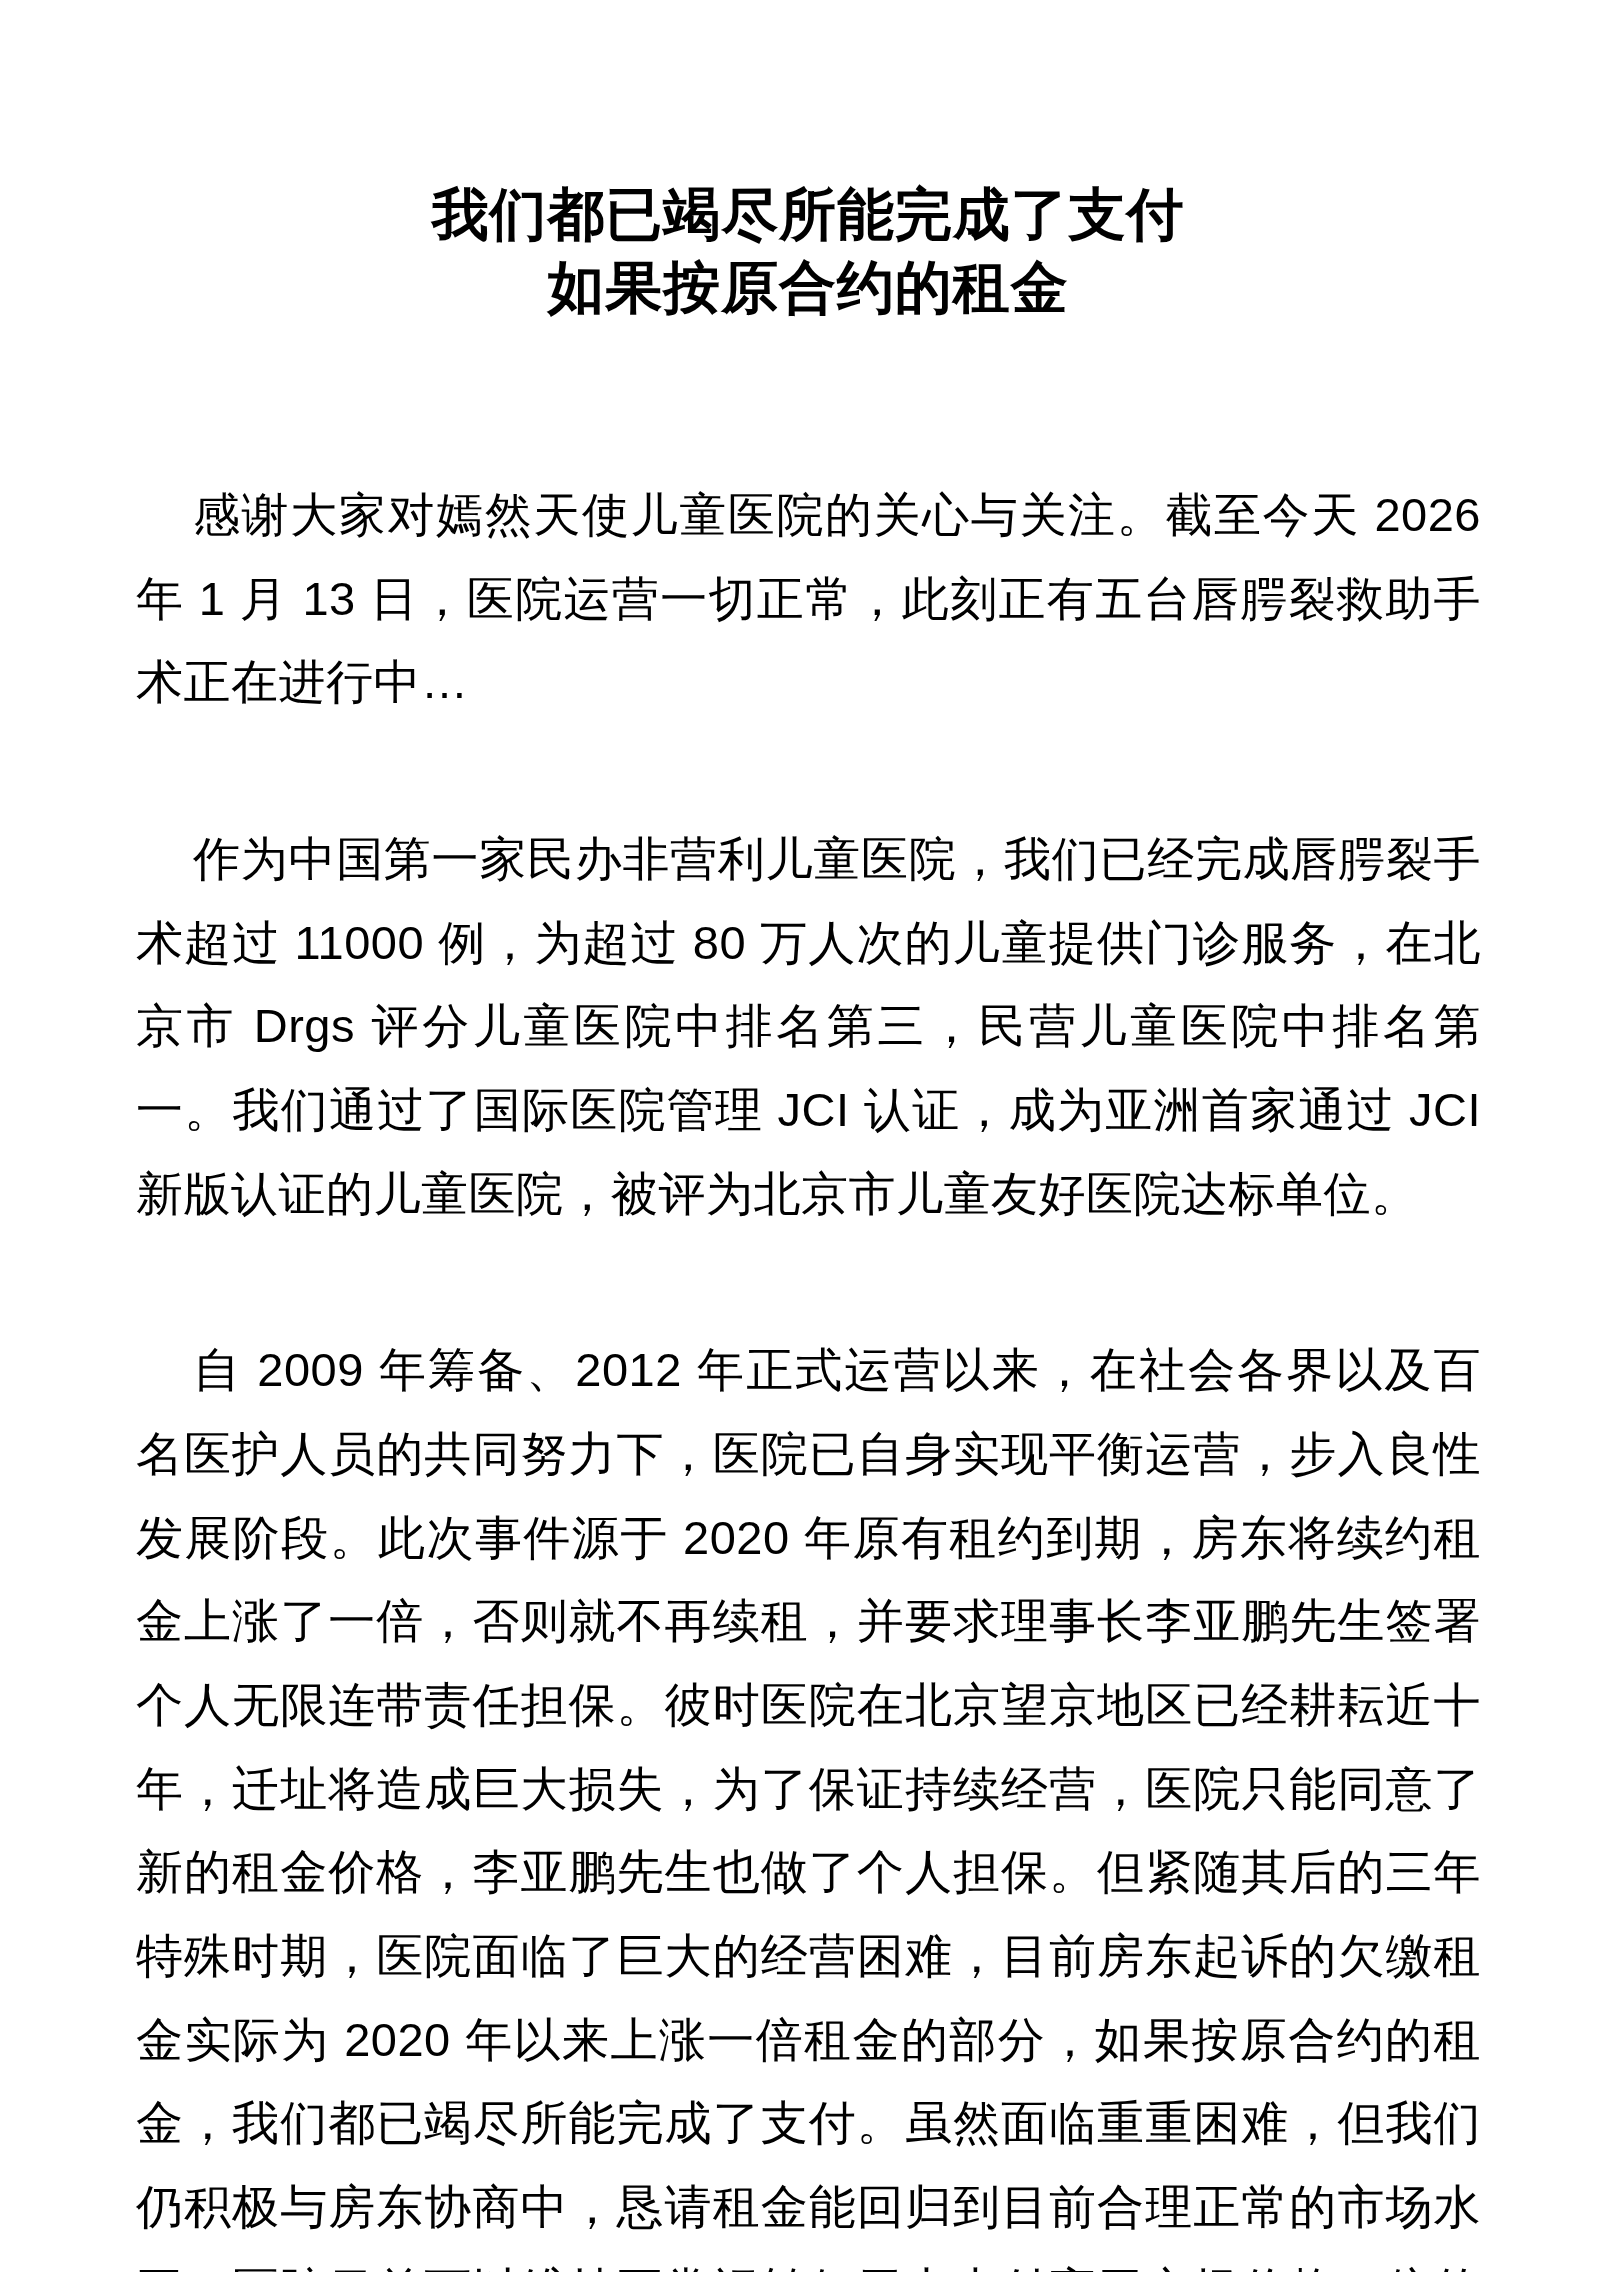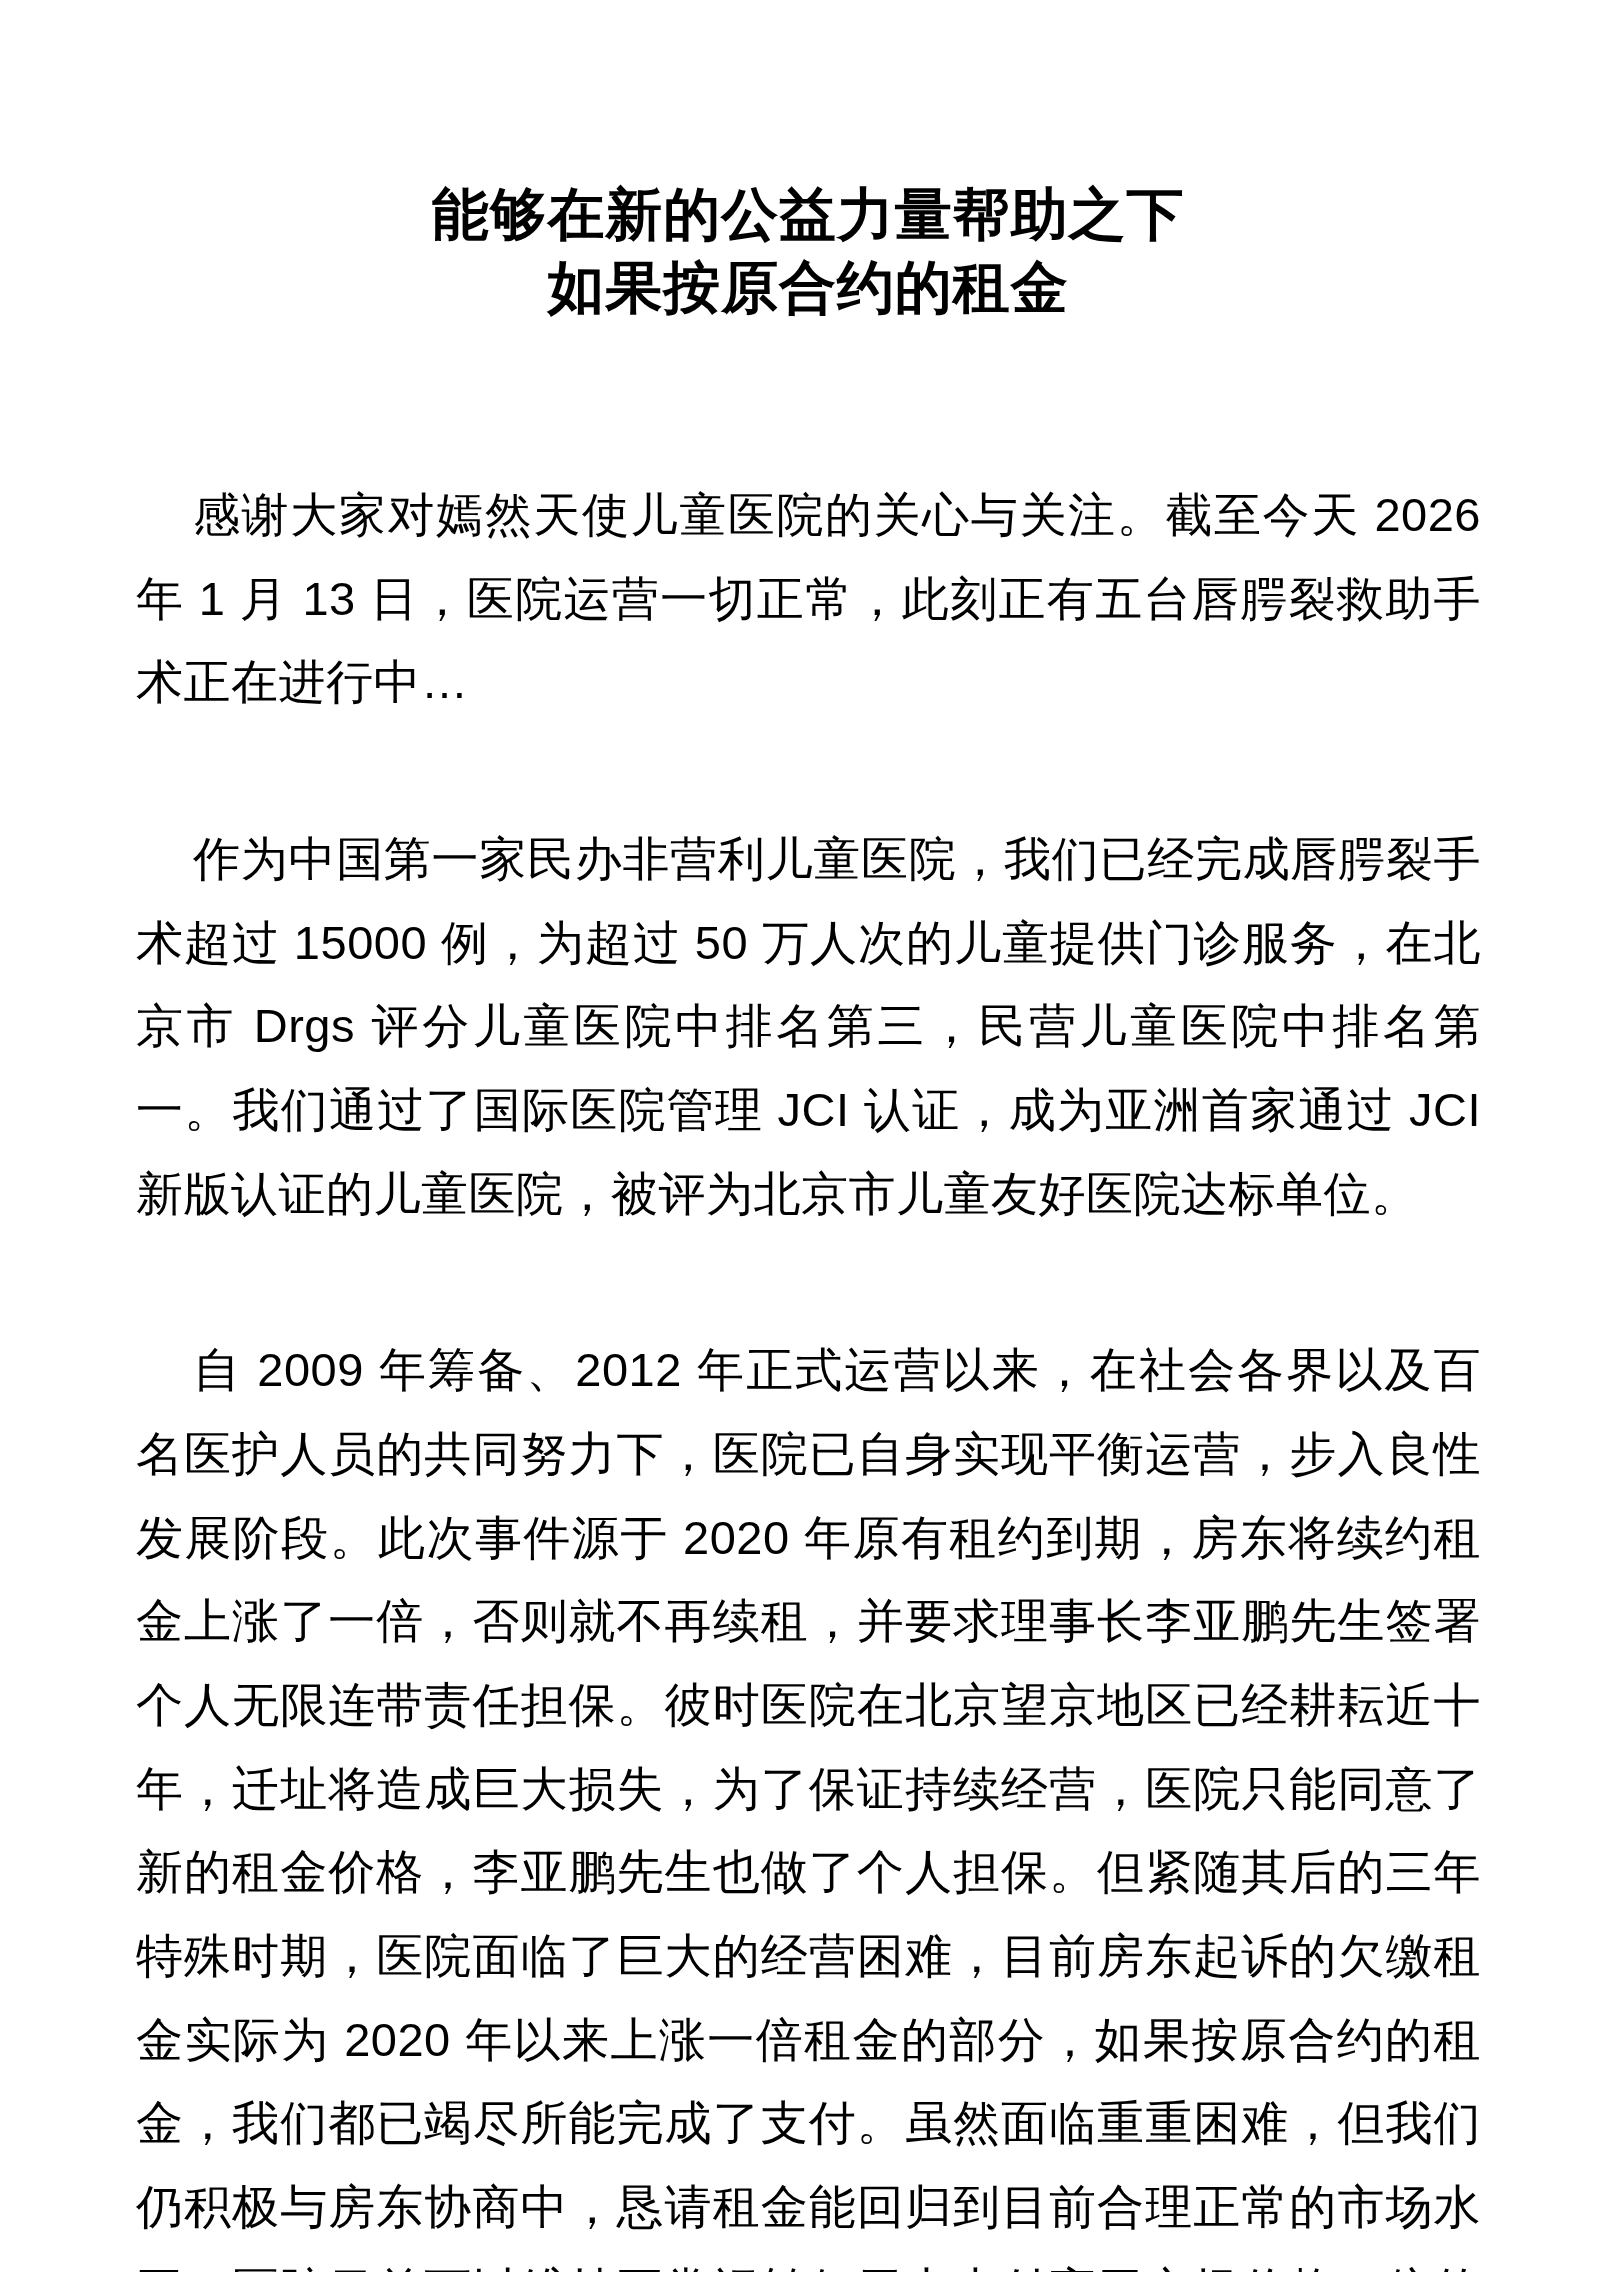--- a/index.html
+++ b/index.html
@@ -43,24 +43,24 @@
     margin: 0 0 93px 0;
     text-indent: 57px;
   }
 </style>
 </head>
 <body>
 
 <div class="page">
 
   <h1 class="title">
-    <span class="tline">能够在新的公益力量帮助之下</span>
+    <span class="tline">我们都已竭尽所能完成了支付</span>
     <span class="tline">如果按原合约的租金</span>
   </h1>
 
   <div class="body-text">
     <p>感谢大家对嫣然天使儿童医院的关心与关注。截至今天 2026 年 1 月 13 日，医院运营一切正常，此刻正有五台唇腭裂救助手术正在进行中…</p>
-    <p>作为中国第一家民办非营利儿童医院，我们已经完成唇腭裂手术超过 15000 例，为超过 50 万人次的儿童提供门诊服务，在北京市 Drgs 评分儿童医院中排名第三，民营儿童医院中排名第一。我们通过了国际医院管理 JCI 认证，成为亚洲首家通过 JCI 新版认证的儿童医院，被评为北京市儿童友好医院达标单位。</p>
+    <p>作为中国第一家民办非营利儿童医院，我们已经完成唇腭裂手术超过 11000 例，为超过 80 万人次的儿童提供门诊服务，在北京市 Drgs 评分儿童医院中排名第三，民营儿童医院中排名第一。我们通过了国际医院管理 JCI 认证，成为亚洲首家通过 JCI 新版认证的儿童医院，被评为北京市儿童友好医院达标单位。</p>
     <p>自 2009 年筹备、2012 年正式运营以来，在社会各界以及百名医护人员的共同努力下，医院已自身实现平衡运营，步入良性发展阶段。此次事件源于 2020 年原有租约到期，房东将续约租金上涨了一倍，否则就不再续租，并要求理事长李亚鹏先生签署个人无限连带责任担保。彼时医院在北京望京地区已经耕耘近十年，迁址将造成巨大损失，为了保证持续经营，医院只能同意了新的租金价格，李亚鹏先生也做了个人担保。但紧随其后的三年特殊时期，医院面临了巨大的经营困难，目前房东起诉的欠缴租金实际为 2020 年以来上涨一倍租金的部分，如果按原合约的租金，我们都已竭尽所能完成了支付。虽然面临重重困难，但我们仍积极与房东协商中，恳请租金能回归到目前合理正常的市场水平，医院目前可以维持正常运转但无力支付高于市场价格一倍的超额部分。我们尊重法院判决，但医院的搬迁需要诸多前置条件，包括还有很多预约的手术尚未完成，希望大家可以理解。嫣然天使儿童医院是一家非营利医院，是社会资产，借此机会我们也呼吁社会各界力量能够给予支持与帮助，能够在新的公益力量帮助之下，我们能找到新的地方搬迁，可以让公益之火延续下去。嫣然天使儿童医院也许会成为历史，但我们会站好最后一班岗。再次感谢大家的关注。</p>
   </div>
 
 </div>
 
 
 </body></html>

